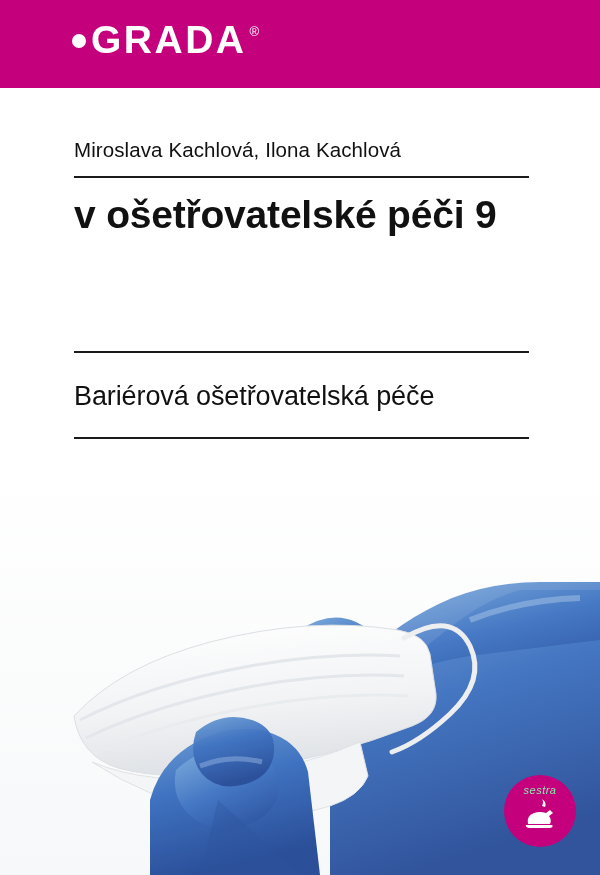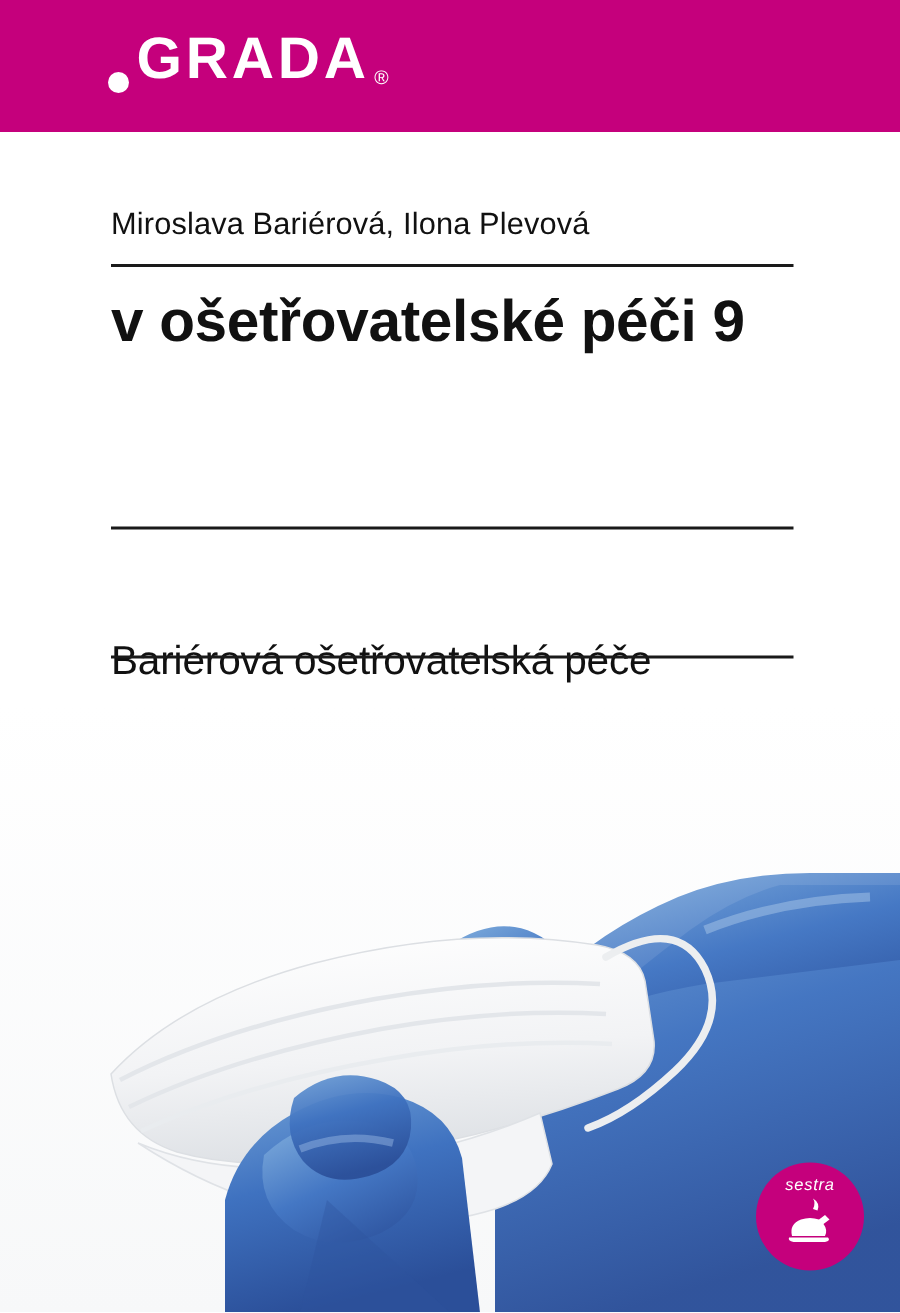--- a/index.html
+++ b/index.html
@@ -24,21 +24,21 @@
     top: 0;
     width: 600px;
     height: 88px;
     background: #c5007c;
   }
   .logo {
     position: absolute;
     left: 72px;
     top: 18px;
     display: flex;
-    align-items: flex-end;
+    align-items: flex-start;
     color: #ffffff;
   }
   .logo-dot {
     width: 14px;
     height: 14px;
     border-radius: 50%;
     background: #ffffff;
     margin-top: 16px;
     margin-right: 5px;
   }
@@ -89,21 +89,20 @@
   }
   .subtitle {
     position: absolute;
     left: 74px;
     top: 379px;
     width: 470px;
     font-size: 27px;
     color: #111111;
     line-height: 34px;
     letter-spacing: -0.1px;
-    margin-top: 44px;
   }
   
   .photo {
     position: absolute;
     left: 0;
     top: 470px;
     width: 600px;
     height: 405px;
     background: #ffffff;
     overflow: hidden;
@@ -111,21 +110,21 @@
   .photo svg { display: block; }
   
   .badge {
     position: absolute;
     right: 24px;
     bottom: 28px;
     width: 72px;
     height: 72px;
     border-radius: 50%;
     background: #c5007c;
-    color: #ffffff;
+    color: #86efac;
     display: flex;
     flex-direction: column;
     align-items: center;
     justify-content: flex-start;
     padding-top: 9px;
     box-sizing: border-box;
   }
   .badge-label {
     font-size: 11px;
     font-style: italic;
@@ -142,21 +141,21 @@
 <div class="cover">
 
   <div class="top-band">
     <div class="logo">
       <div class="logo-dot"></div>
       <div class="logo-text">GRADA</div>
       <div class="logo-reg">®</div>
     </div>
   </div>
 
-  <div class="authors">Miroslava Bariérová, Ilona Plevová</div>
+  <div class="authors">Miroslava Kachlová, Ilona Kachlová</div>
 
   <div class="rule rule-1"></div>
 
   <div class="title">
     <div>v ošetřovatelské péči 9</div>
   </div>
 
   <div class="rule rule-2"></div>
 
   <div class="subtitle">Bariérová ošetřovatelská péče</div>

